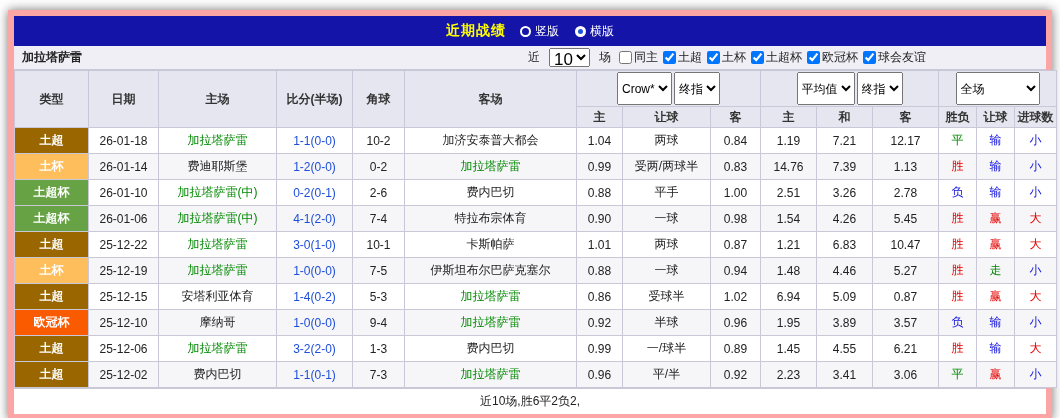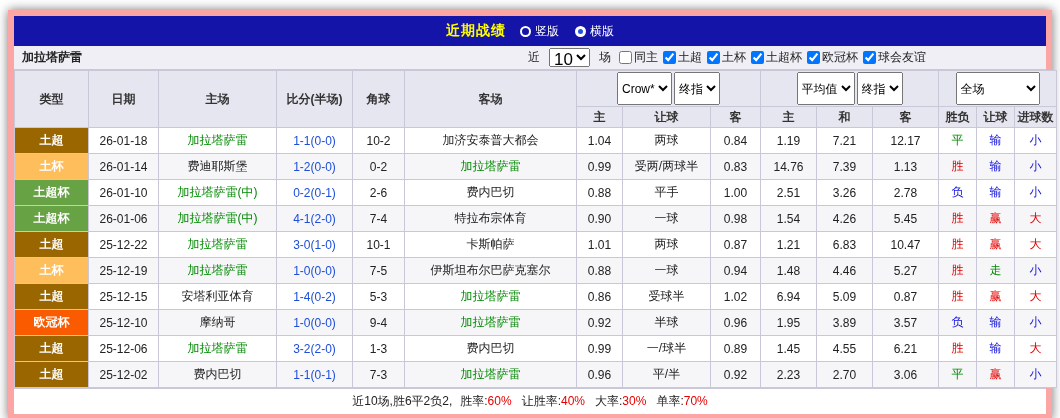--- a/index.html
+++ b/index.html
@@ -327,32 +327,26 @@
     <td class="c-type" style="background: rgb(153, 102, 0);">土超</td>
     <td class="c-date">25-12-02</td>
     <td class="c-home">费内巴切</td>
     <td class="c-score">1-1(0-1)</td>
     <td class="c-corner">7-3</td>
     <td class="c-away hl">加拉塔萨雷</td>
     <td>0.96</td>
     <td>平/半</td>
     <td>0.92</td>
     <td>2.23</td>
-    <td>2.70</td>
+    <td>3.41</td>
     <td>3.06</td>
     <td class="green">平</td>
     <td class="red">赢</td>
     <td class="blue">小</td>
   </tr>
 </tbody>
   </table>
 
   <div class="footer">
     <span>近10场,胜6平2负2,</span>
-    <span style="display:flex;gap:10px;">
-        <span><span>胜率:</span><span class="stat-value">60%</span></span>
-        <span><span>让胜率:</span><span class="stat-value">40%</span></span>
-        <span><span>大率:</span><span class="stat-value">30%</span></span>
-        <span><span>单率:</span><span class="stat-value">70%</span></span>
-      </span>
   </div>
 
 </div>
 
 </body></html>

